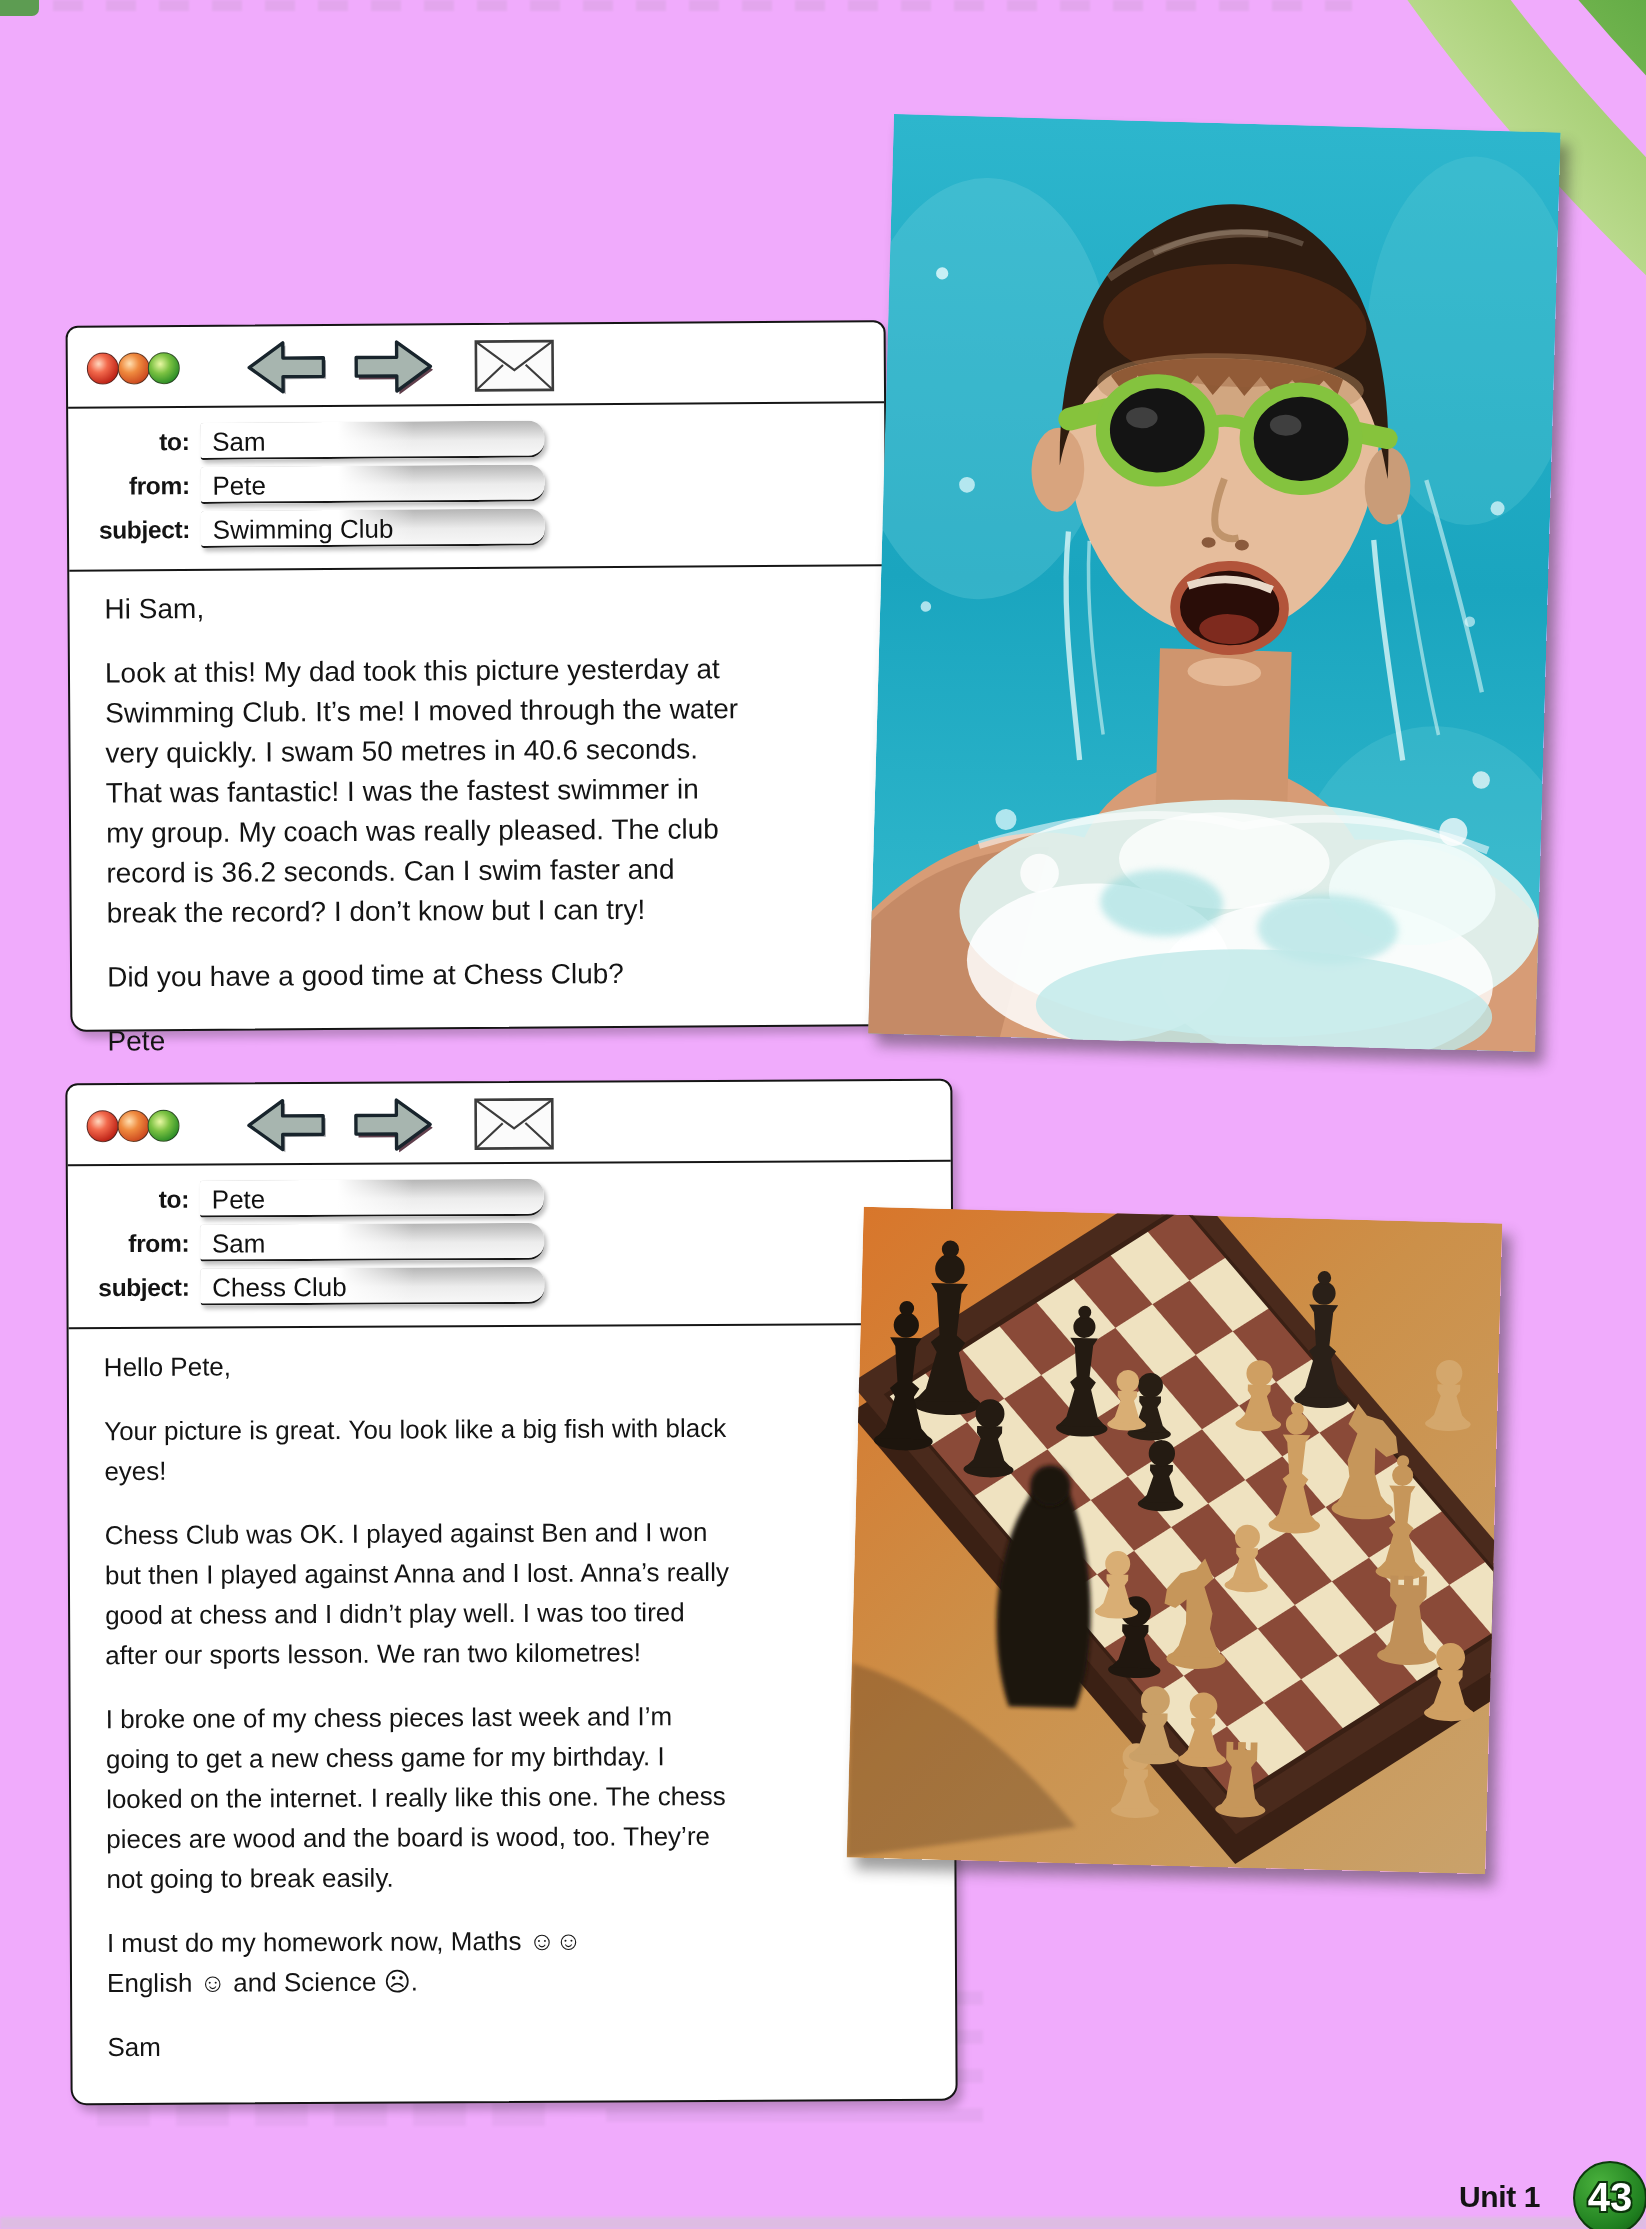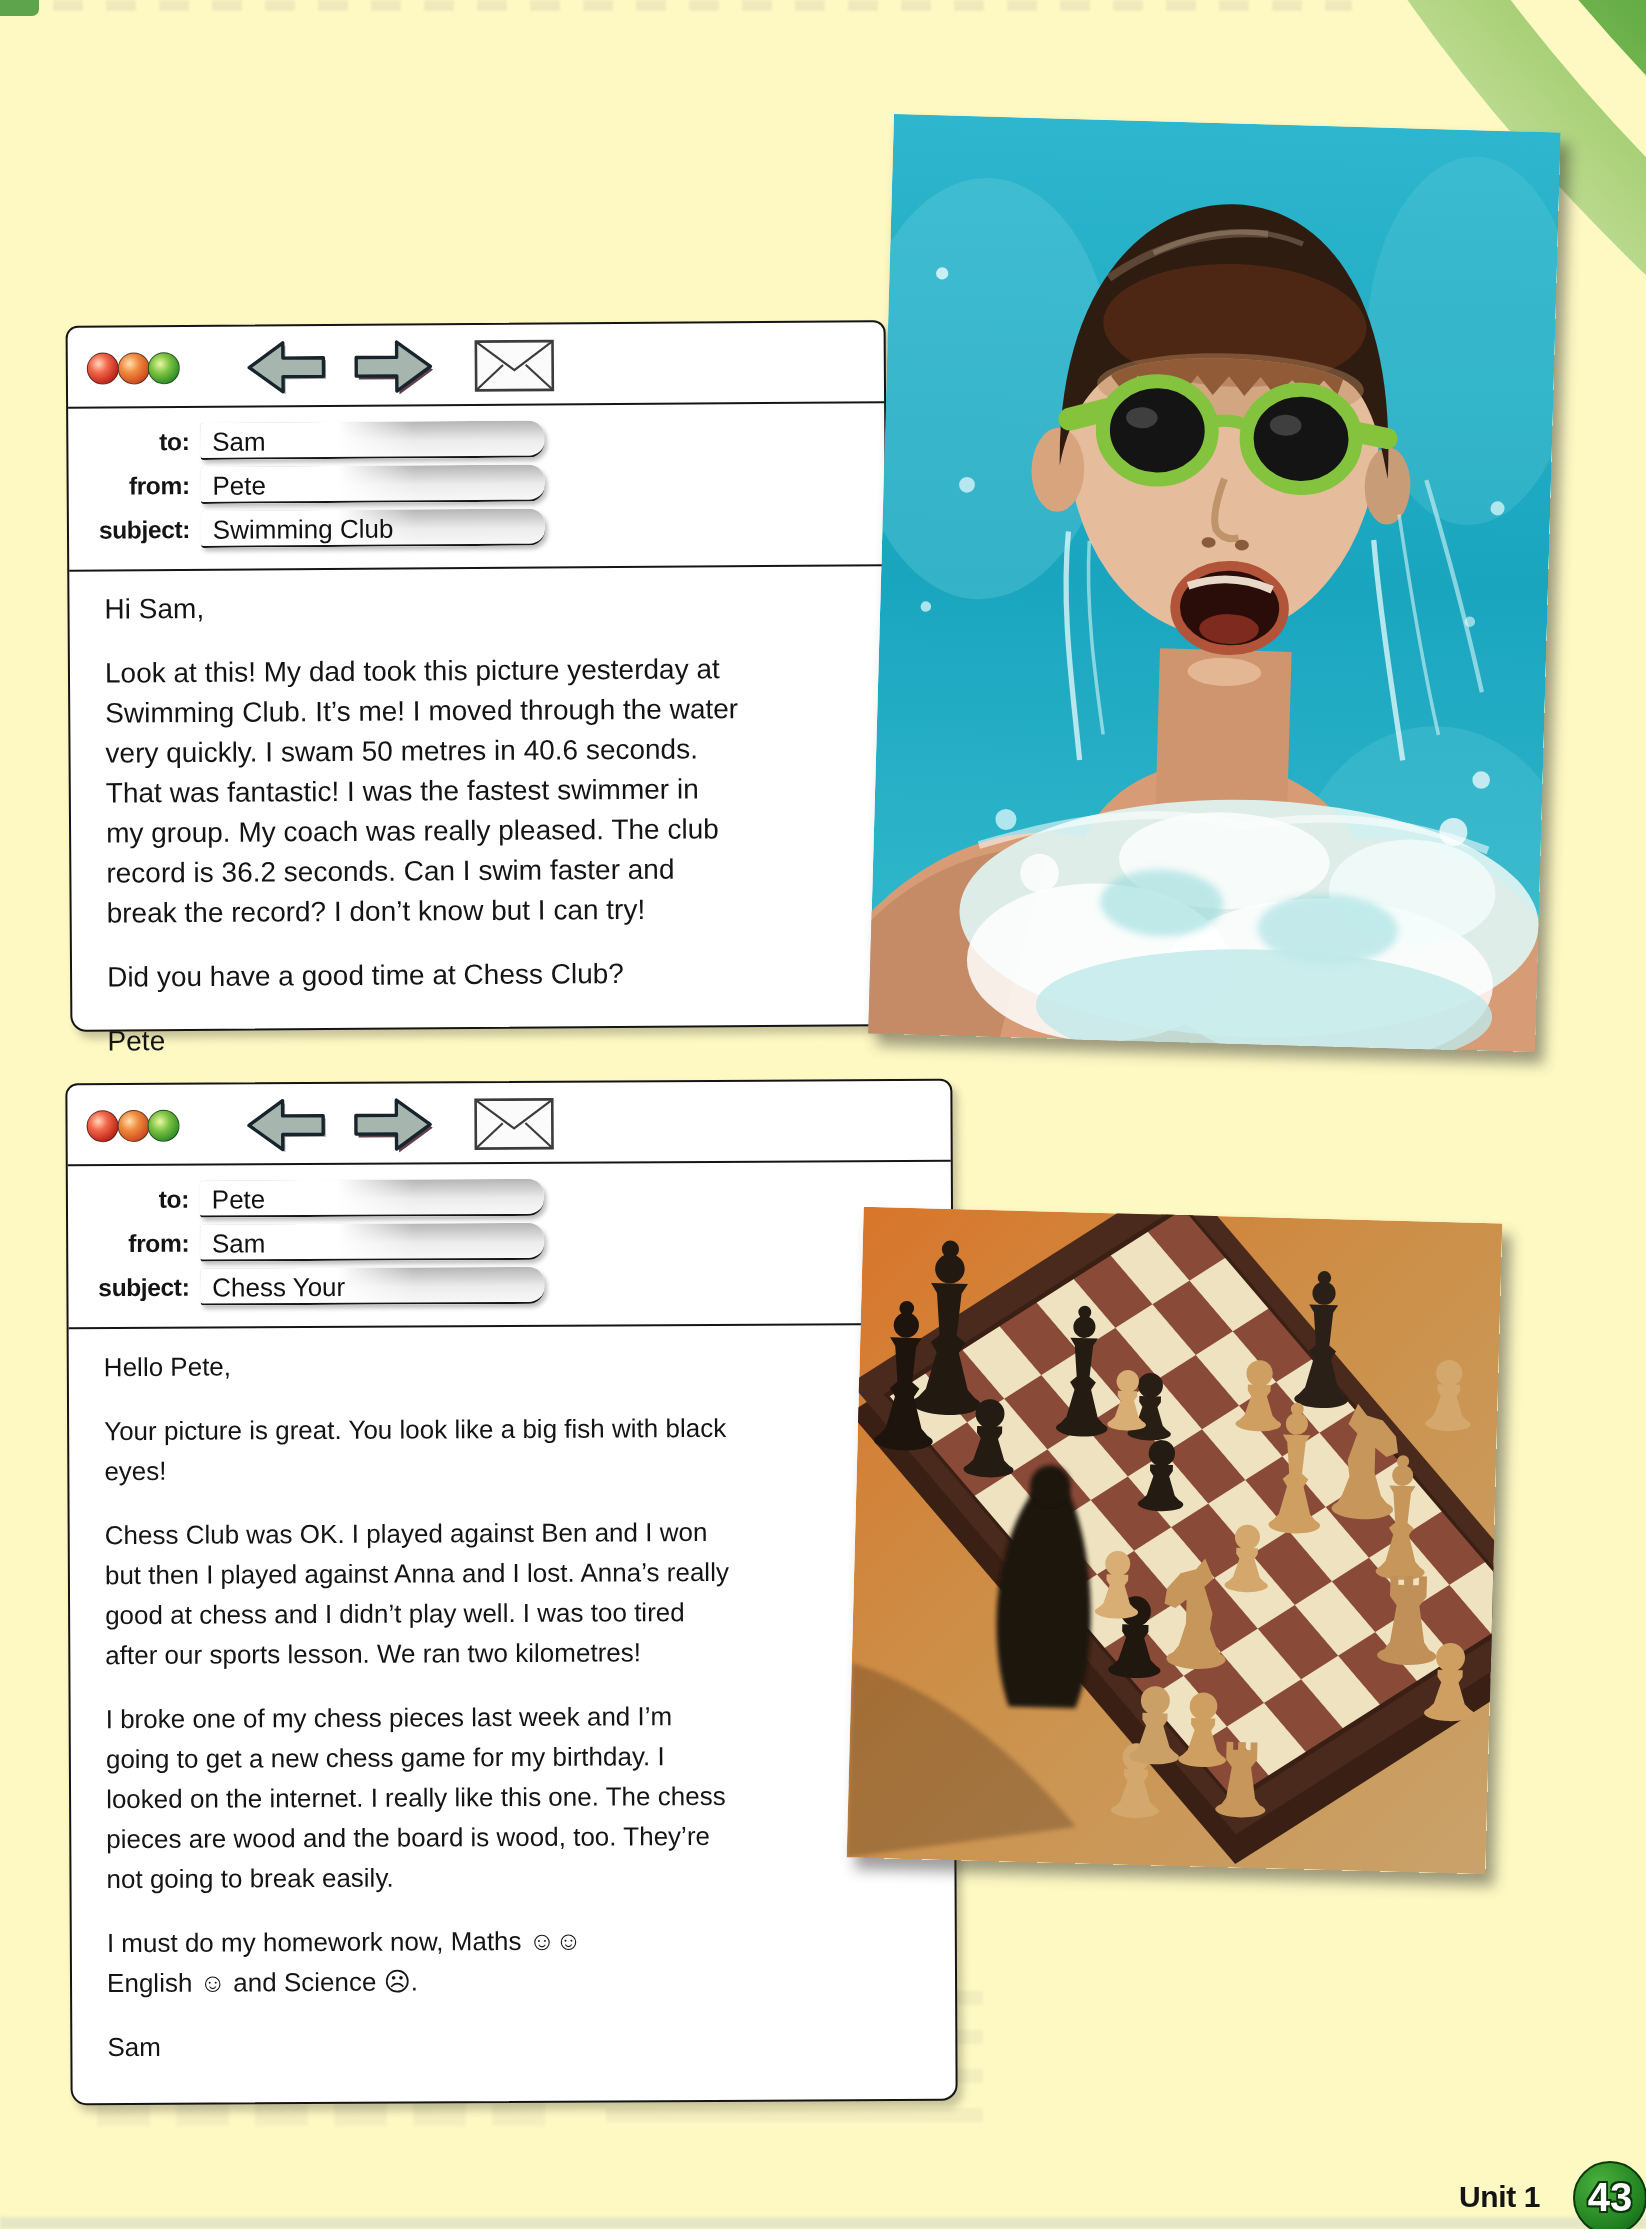--- a/index.html
+++ b/index.html
@@ -1,17 +1,17 @@
 <!DOCTYPE html>
 <html style="font-size:14px"><head>
 <meta charset="utf-8">
 <style>
   html,body { margin:0; padding:0; background:#e8e8e8; }
   .page {
-    position:relative; width:1647px; height:2230px; background:#fef9c3;
+    position:relative; width:1647px; height:2230px; background:#f0abfc;
     overflow:hidden; font-family:"Liberation Sans", sans-serif; color:#141414;
   }
 
   
   .corner-mark { position:absolute; left:0; top:0; width:39px; height:16px;
     background:#4c9a3f; border-radius:0 0 7px 0; opacity:.9; }
   .swoosh { position:absolute; top:0; right:0; width:377px; height:303px; overflow:hidden; }
   .ghost { position:absolute; pointer-events:none; }
   #ghost-top { left:53px; top:0; width:1299px; height:10.5px; opacity:.12; filter:blur(0.9px);
     background:repeating-linear-gradient(to right,#888 0 30px, transparent 30px 53px); }
@@ -282,21 +282,21 @@
       </div>
       <div class="field-row">
         <span class="field-label">from:</span>
         <span class="field-bar">
           <span class="field-value">Sam</span>
         </span>
       </div>
       <div class="field-row">
         <span class="field-label">subject:</span>
         <span class="field-bar">
-          <span class="field-value">Chess Your</span>
+          <span class="field-value">Chess Club</span>
         </span>
       </div>
     </div>
     <div class="email-body">
       <p>Hello Pete,</p>
       <p>Your picture is great. You look like a big fish with black
 eyes!</p>
       <p>Chess Club was OK. I played against Ben and I won
 but then I played against Anna and I lost. Anna’s really
 good at chess and I didn’t play well. I was too tired

